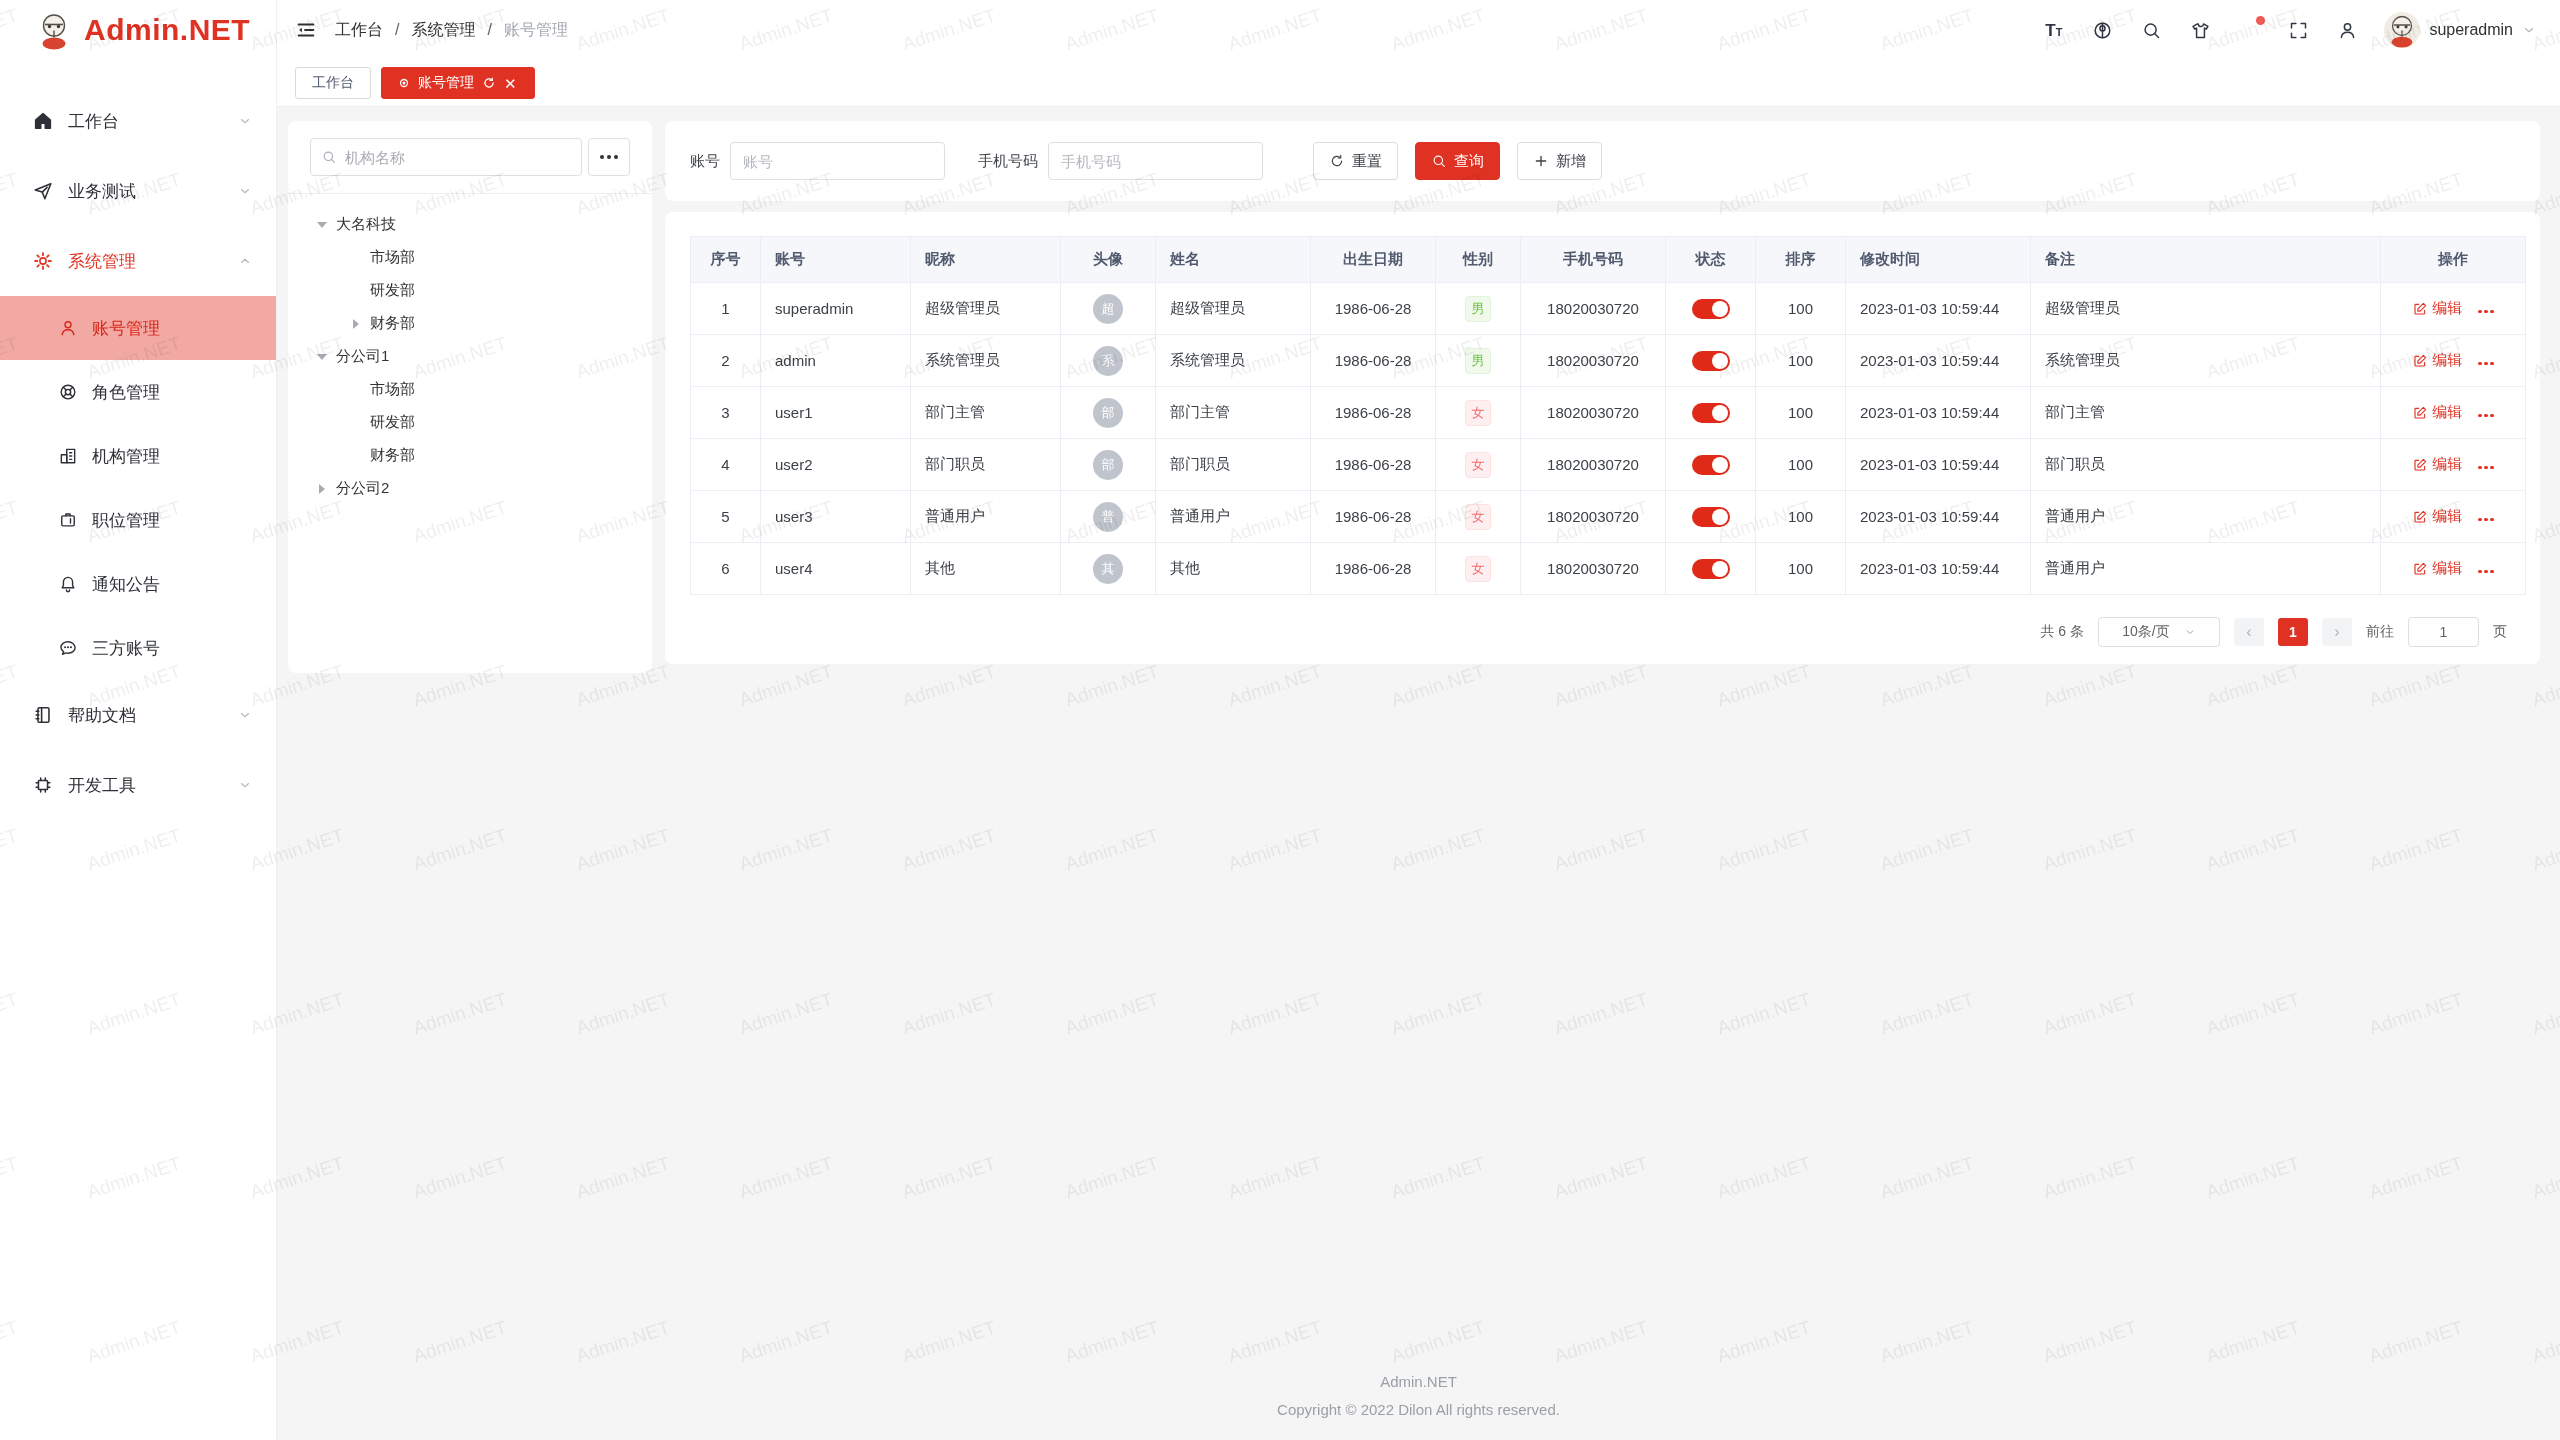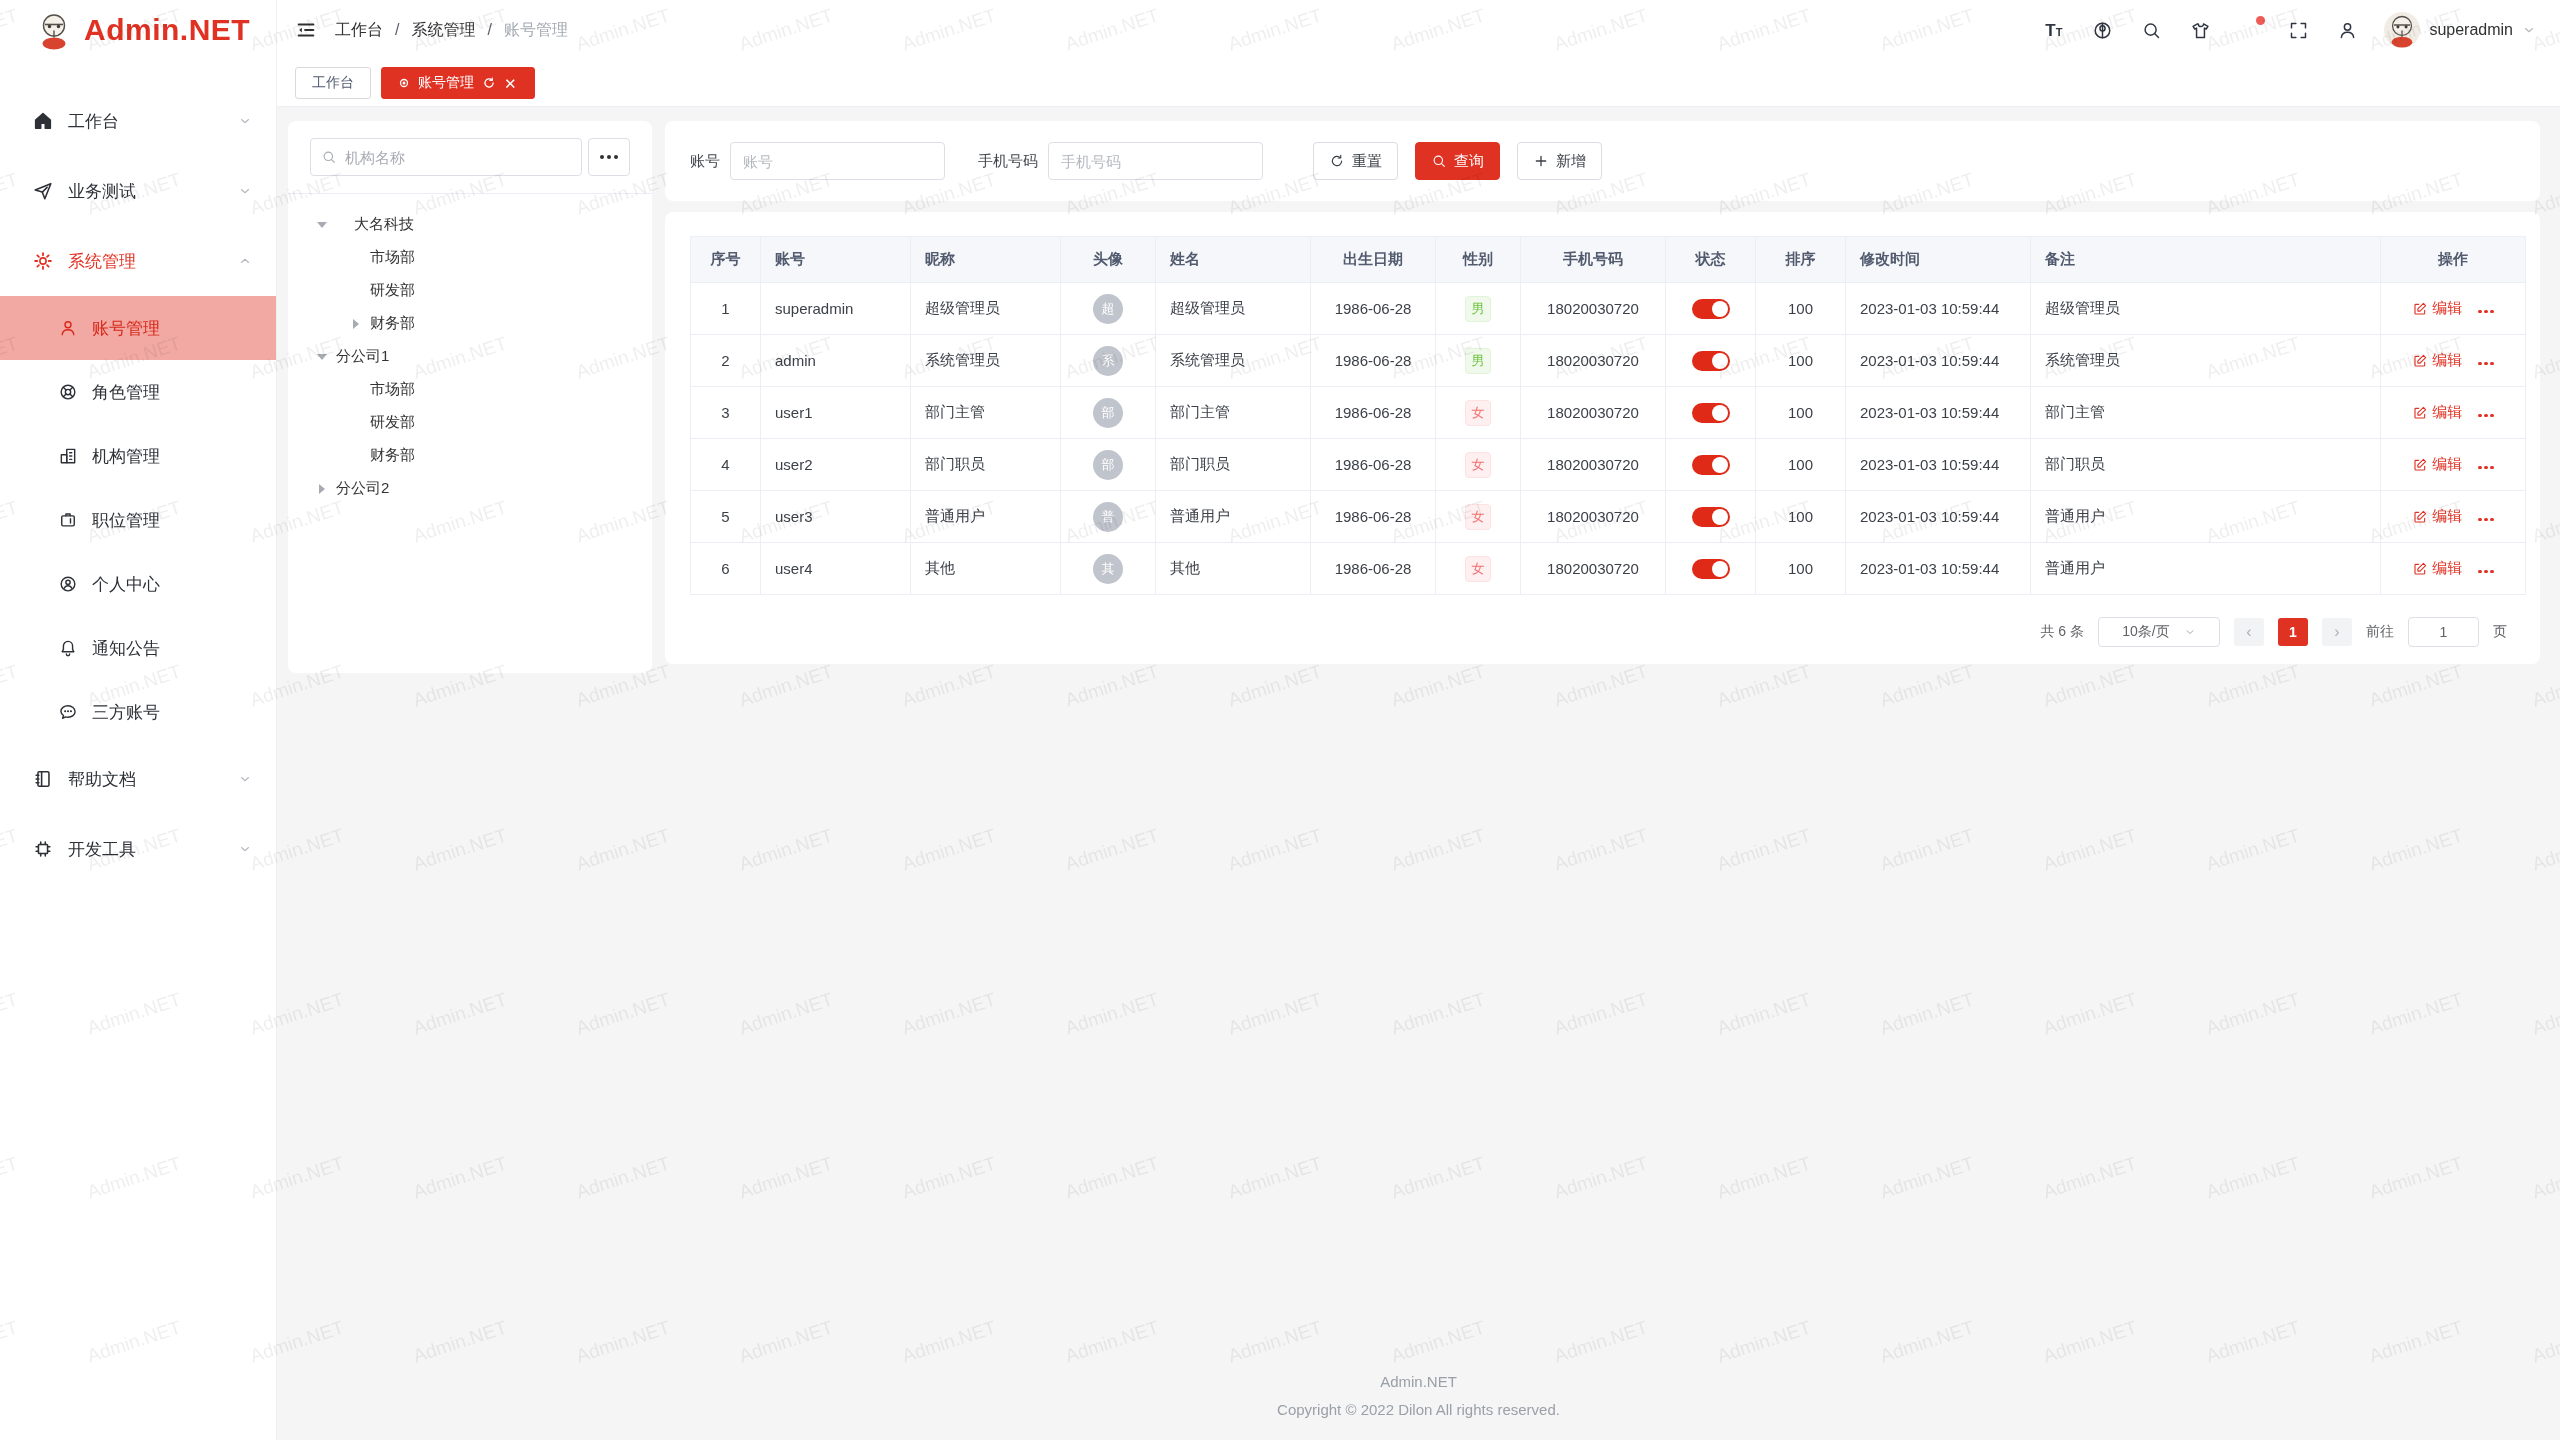--- a/index.html
+++ b/index.html
@@ -377,30 +377,20 @@
           <svg viewBox="0 0 24 24" fill="none" stroke="currentColor" stroke-width="1.7" stroke-linecap="round" stroke-linejoin="round" width="100%" height="100%">
             <rect x="4.5" y="7" width="15" height="12" rx="1.5"></rect>
             <path d="M9.5 7V4.8h5V7M15 10.5v5"></path>
           </svg>
         </span>
         <span class="mi-label">职位管理</span>
       </div>
       <div class="submenu-item">
         <span class="mi-icon">
           <svg viewBox="0 0 24 24" fill="none" stroke="currentColor" stroke-width="1.7" stroke-linecap="round" stroke-linejoin="round" width="100%" height="100%">
-            <circle cx="12" cy="12" r="8.2"></circle>
-            <circle cx="12" cy="10" r="2.6"></circle>
-            <path d="M7.4 17.2c.9-2.1 2.6-3.2 4.6-3.2s3.7 1.1 4.6 3.2"></path>
-          </svg>
-        </span>
-        <span class="mi-label">个人中心</span>
-      </div>
-      <div class="submenu-item">
-        <span class="mi-icon">
-          <svg viewBox="0 0 24 24" fill="none" stroke="currentColor" stroke-width="1.7" stroke-linecap="round" stroke-linejoin="round" width="100%" height="100%">
             <path d="M12 4a5.5 5.5 0 0 0-5.5 5.5v4.2L5 16.5h14l-1.5-2.8V9.5A5.5 5.5 0 0 0 12 4z"></path>
             <path d="M10 19.2a2 2 0 0 0 4 0"></path>
           </svg>
         </span>
         <span class="mi-label">通知公告</span>
       </div>
       <div class="submenu-item">
         <span class="mi-icon">
           <svg viewBox="0 0 24 24" fill="none" stroke="currentColor" stroke-width="1.7" stroke-linecap="round" stroke-linejoin="round" width="100%" height="100%">
             <path d="M12 4.5c-4.7 0-8.5 2.9-8.5 6.6 0 2.1 1.2 3.9 3.1 5.1L5.5 19.5l3.8-1.6c.9.2 1.8.3 2.7.3 4.7 0 8.5-2.9 8.5-6.6S16.7 4.5 12 4.5z"></path>
@@ -545,21 +535,21 @@
       <input type="text" placeholder="机构名称" style="">
     </div>
     <button class="dots-btn">
         <i></i>
         <i></i>
         <i></i>
       </button>
   </div>
   <div class="tree-divider"></div>
   <div class="tree-body" id="tree-body">
-      <div class="tree-row" style="padding-left: 26px; gap: 18px;">
+      <div class="tree-row" style="padding-left: 26px;">
         <span class="tcaret">
           <i class="tri-down"></i>
         </span>
         <span>大名科技</span>
       </div>
       <div class="tree-row" style="padding-left: 60px;">
         <span class="tcaret"></span>
         <span>市场部</span>
       </div>
       <div class="tree-row" style="padding-left: 60px;">

